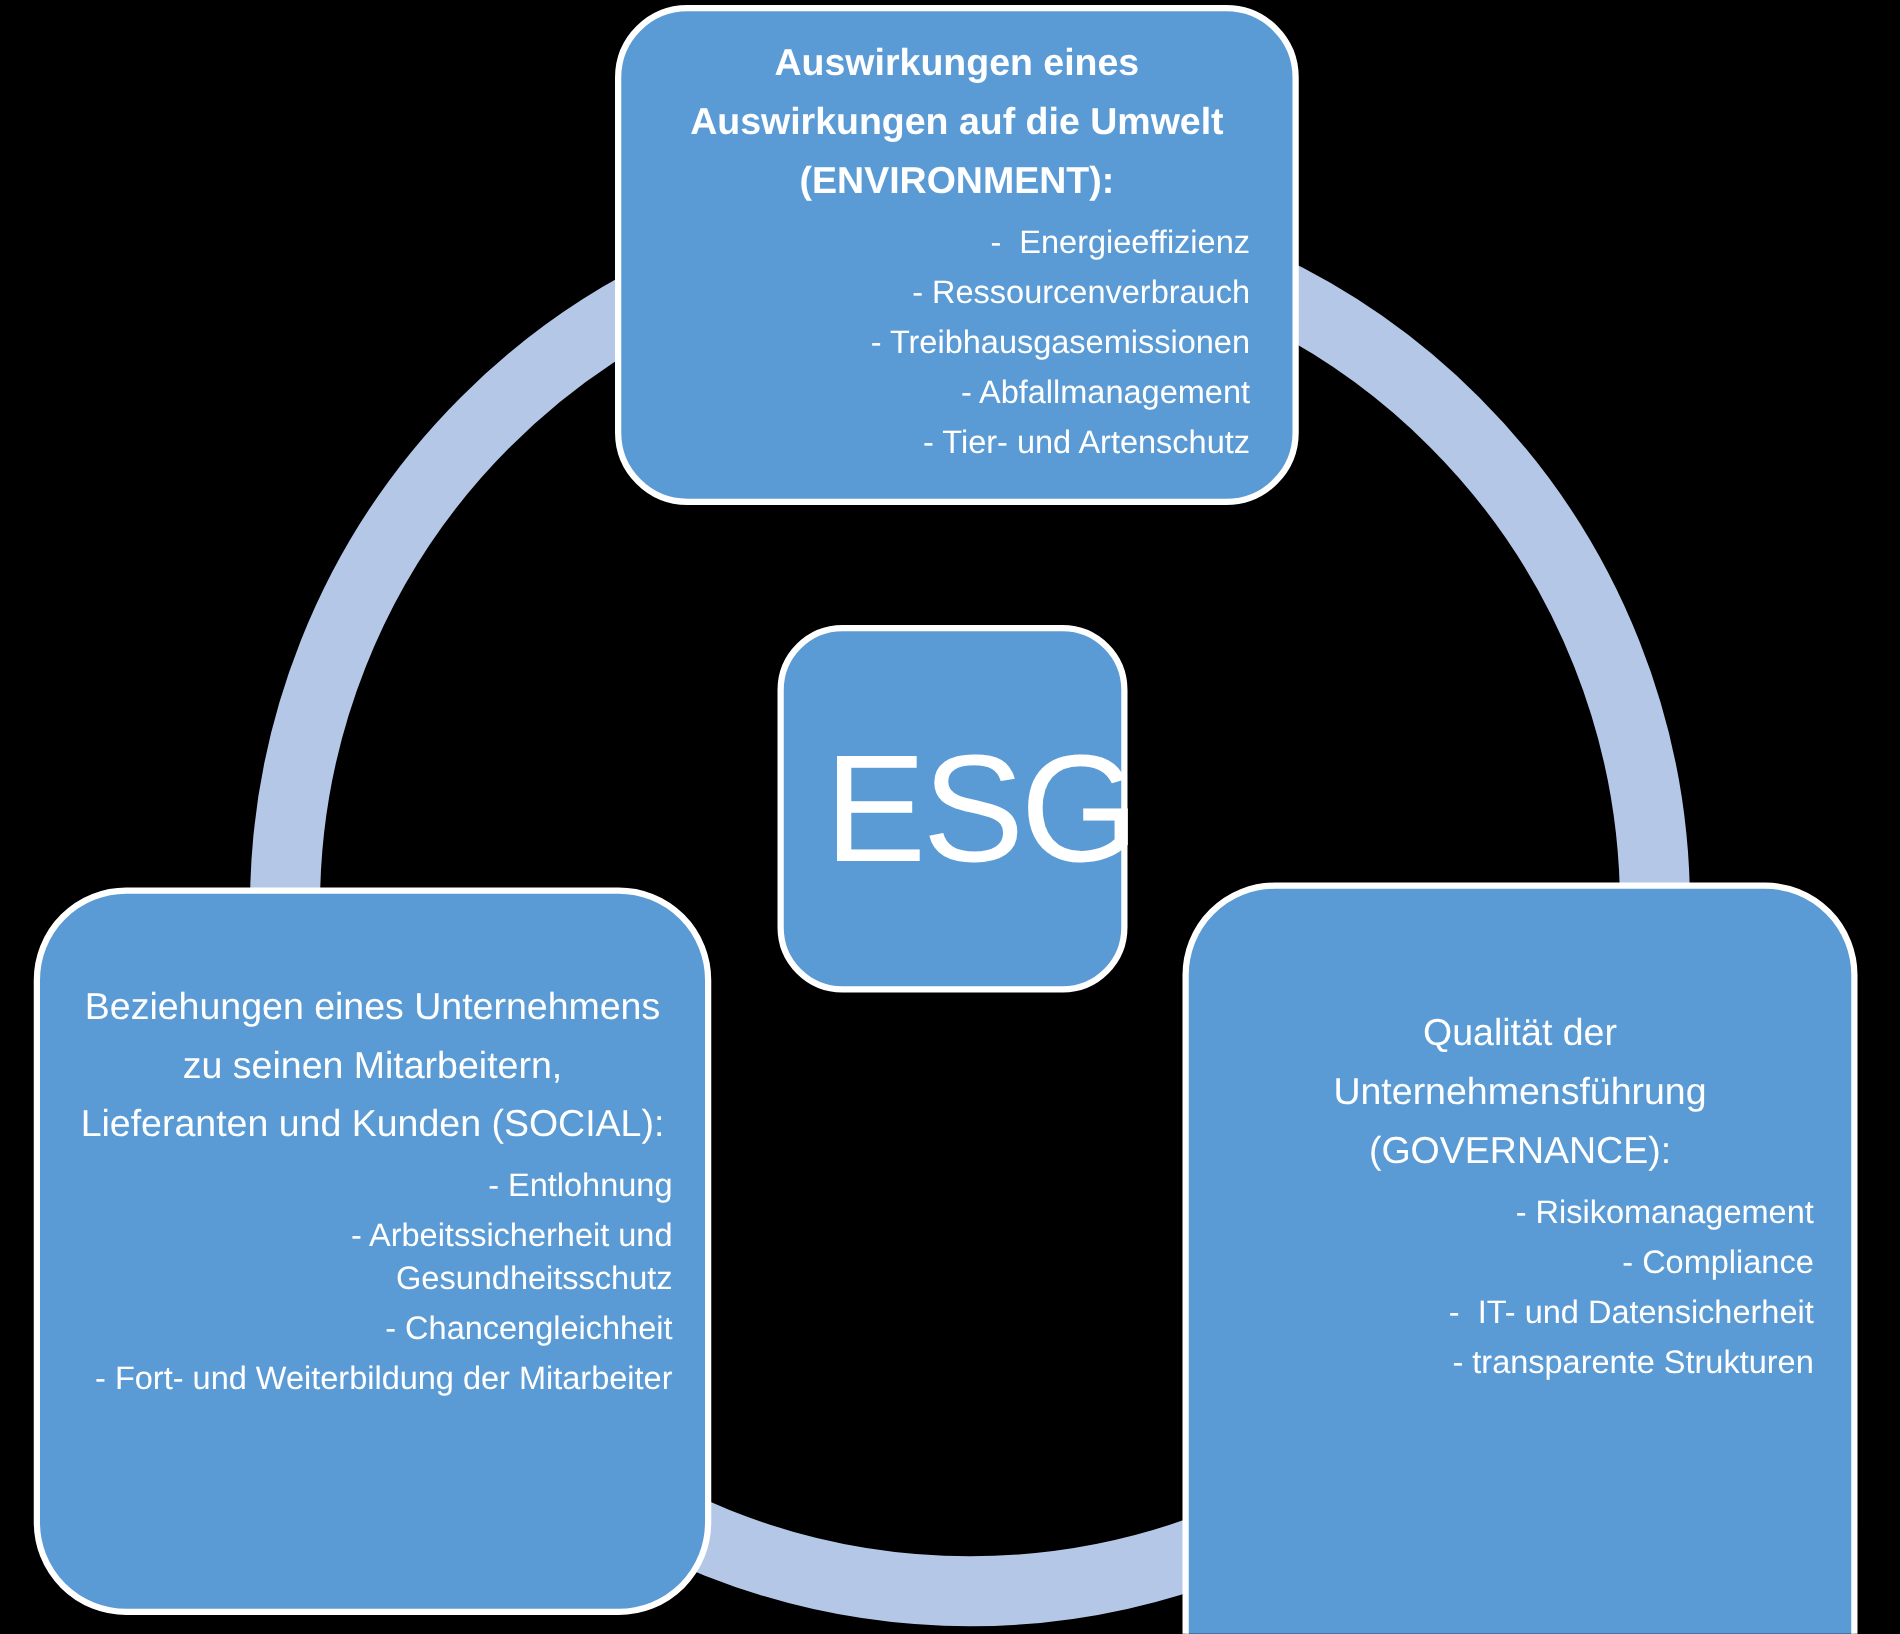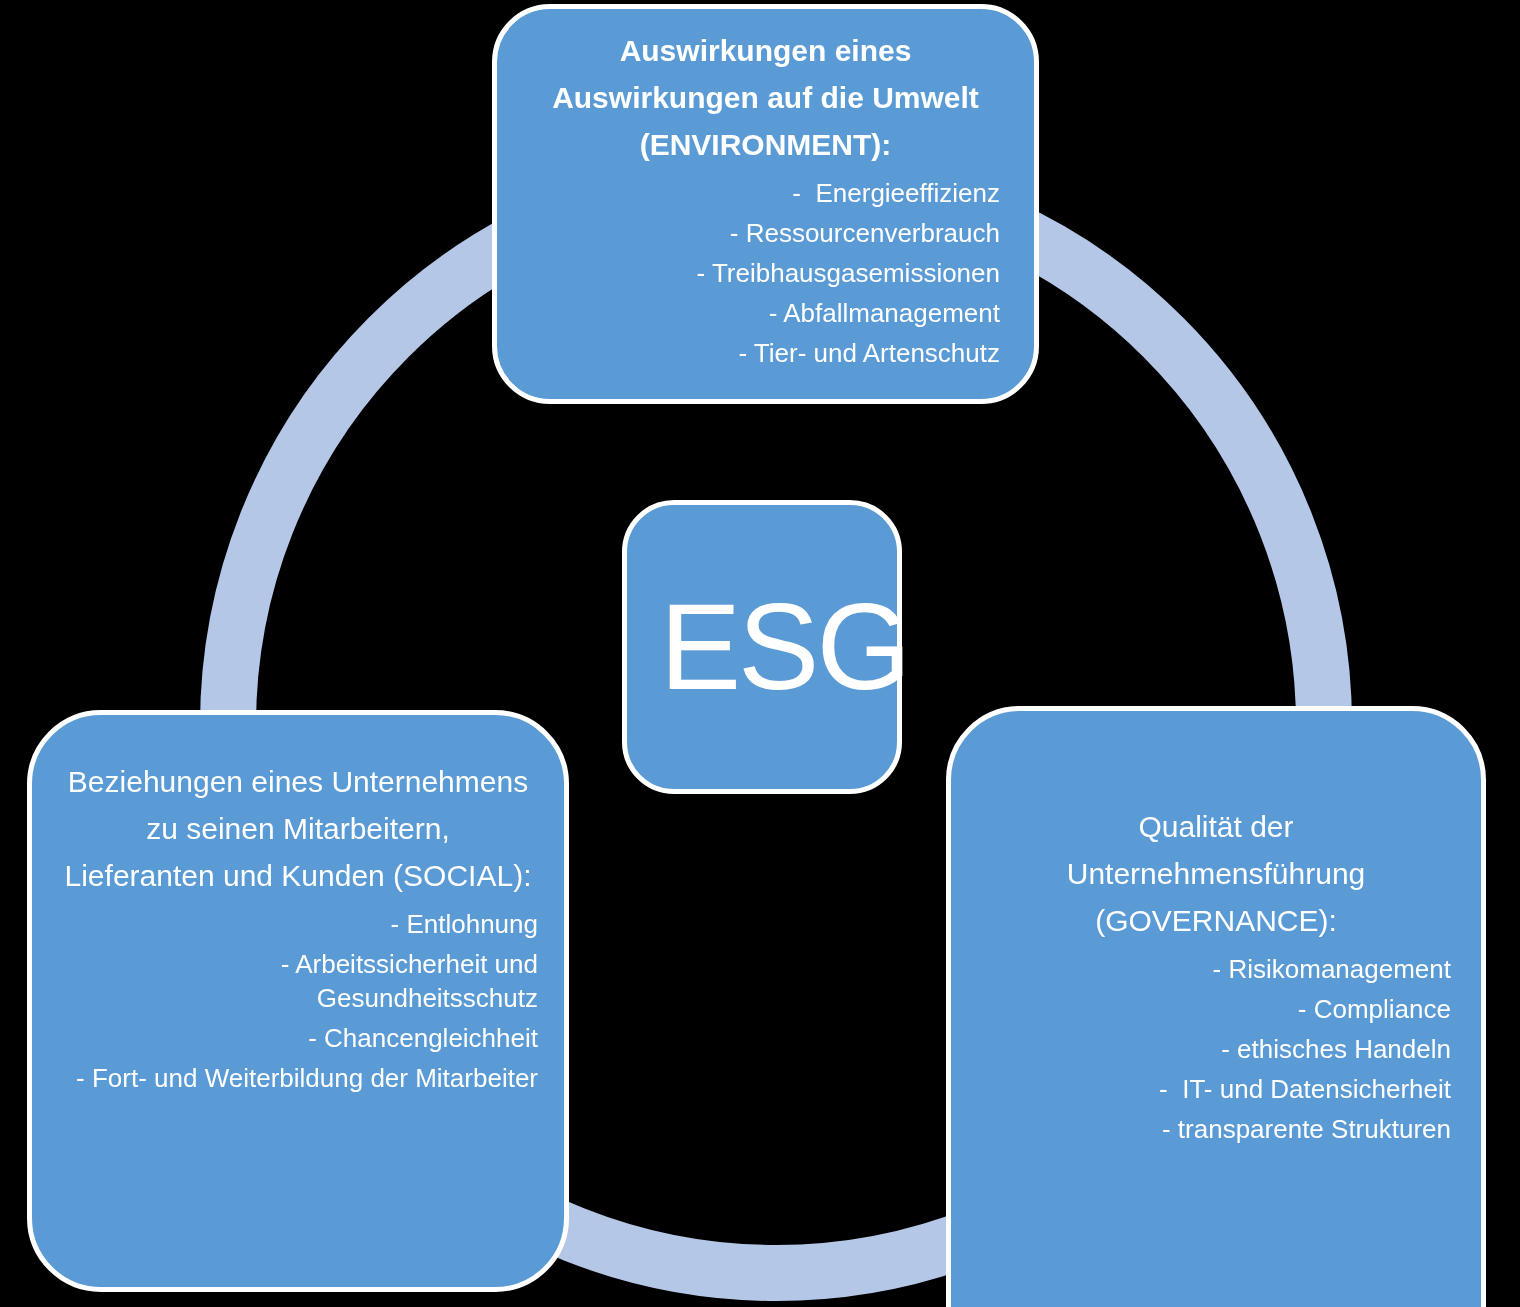--- a/index.html
+++ b/index.html
@@ -41,21 +41,21 @@
   .node-env {
     left: 492px; top: 4px;
     width: 547px; height: 400px;
     border-radius: 58px;
     padding: 18px 34px 0;
   }
   .node-soc {
     left: 27px; top: 710px;
     width: 542px; height: 582px;
     border-radius: 74px;
-    padding: 43px 26px 0;
+    padding: 67px 26px 0;
   }
   .node-gov {
     left: 946px; top: 706px;
     width: 540px; height: 720px;
     border-radius: 74px;
     padding: 92px 30px 0;
   }
   .node-center {
     left: 622px; top: 500px;
     width: 280px; height: 294px;
@@ -131,21 +131,20 @@
 
   <div class="node node-gov">
     <div class="node-title">
       <span>Qualität der</span>
       <span>Unternehmensführung</span>
       <span>(GOVERNANCE):</span>
     </div>
     <ul class="node-items">
       <li>- Risikomanagement</li>
       <li>- Compliance</li>
-      <li>- ethisches Handeln</li>
       <li>-  IT- und Datensicherheit</li>
       <li>- transparente Strukturen</li>
     </ul>
   </div>
 
   <div class="node node-center">
     <span class="center-label">ESG</span>
   </div>
 
 </div>

